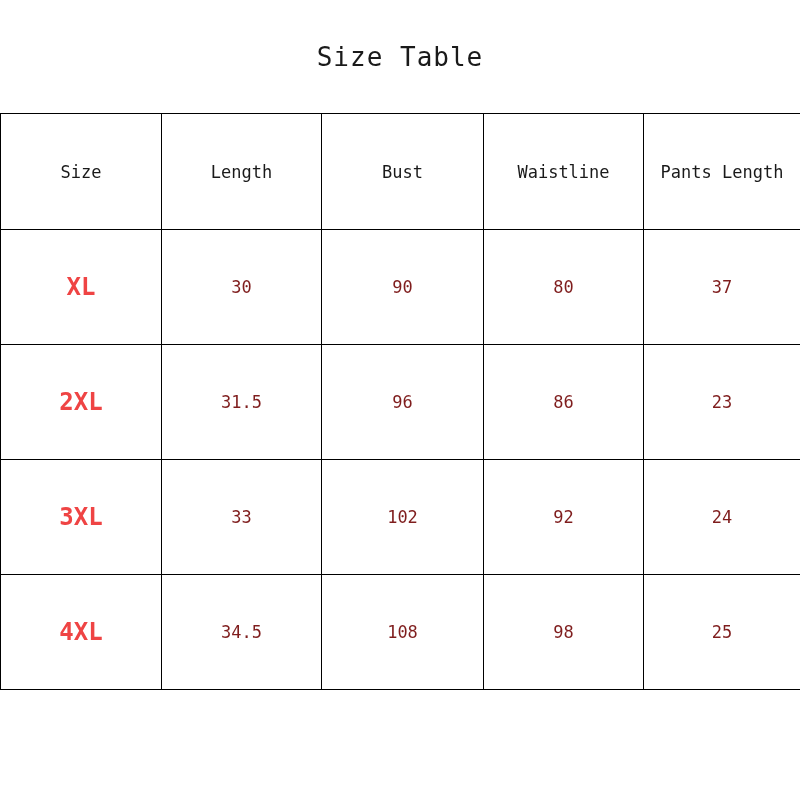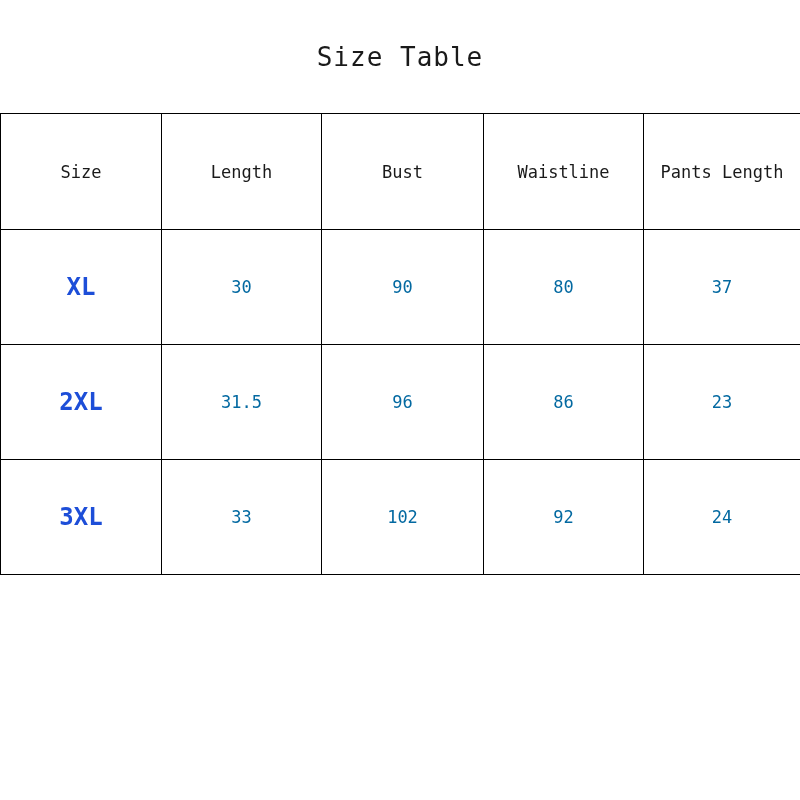--- a/index.html
+++ b/index.html
@@ -52,26 +52,26 @@
   table.size-table tr.head-row td {
     height: 115px;
     font-size: 17px;
     font-family: "DejaVu Sans Mono", monospace;
     color: #1a1a1a;
   }
   table.size-table tr.body-row td {
     height: 114px;
     font-size: 17px;
     font-family: "DejaVu Sans Mono", monospace;
-    color: #0369a1;
+    color: #7f1d1d;
   }
   table.size-table tr.body-row td.size-cell {
     font-size: 24px;
     font-weight: bold;
-    color: #1d4ed8;
+    color: #ef4444;
   }
   
   col.c0 { width: 161px; }
   col.c1 { width: 160px; }
   col.c2 { width: 162px; }
   col.c3 { width: 160px; }
   col.c4 { width: 157px; }
 
   
   table.size-table td.first {
@@ -135,18 +135,25 @@
         </tr>
 
         <tr class="body-row">
           <td class="first size-cell">3XL</td>
           <td>33</td>
           <td>102</td>
           <td>92</td>
           <td class="last">24</td>
         </tr>
 
+        <tr class="body-row">
+          <td class="first size-cell">4XL</td>
+          <td>34.5</td>
+          <td>108</td>
+          <td>98</td>
+          <td class="last">25</td>
+        </tr>
       </tbody>
     </table>
   </div>
 
 
 </div>
 
 </body></html>

